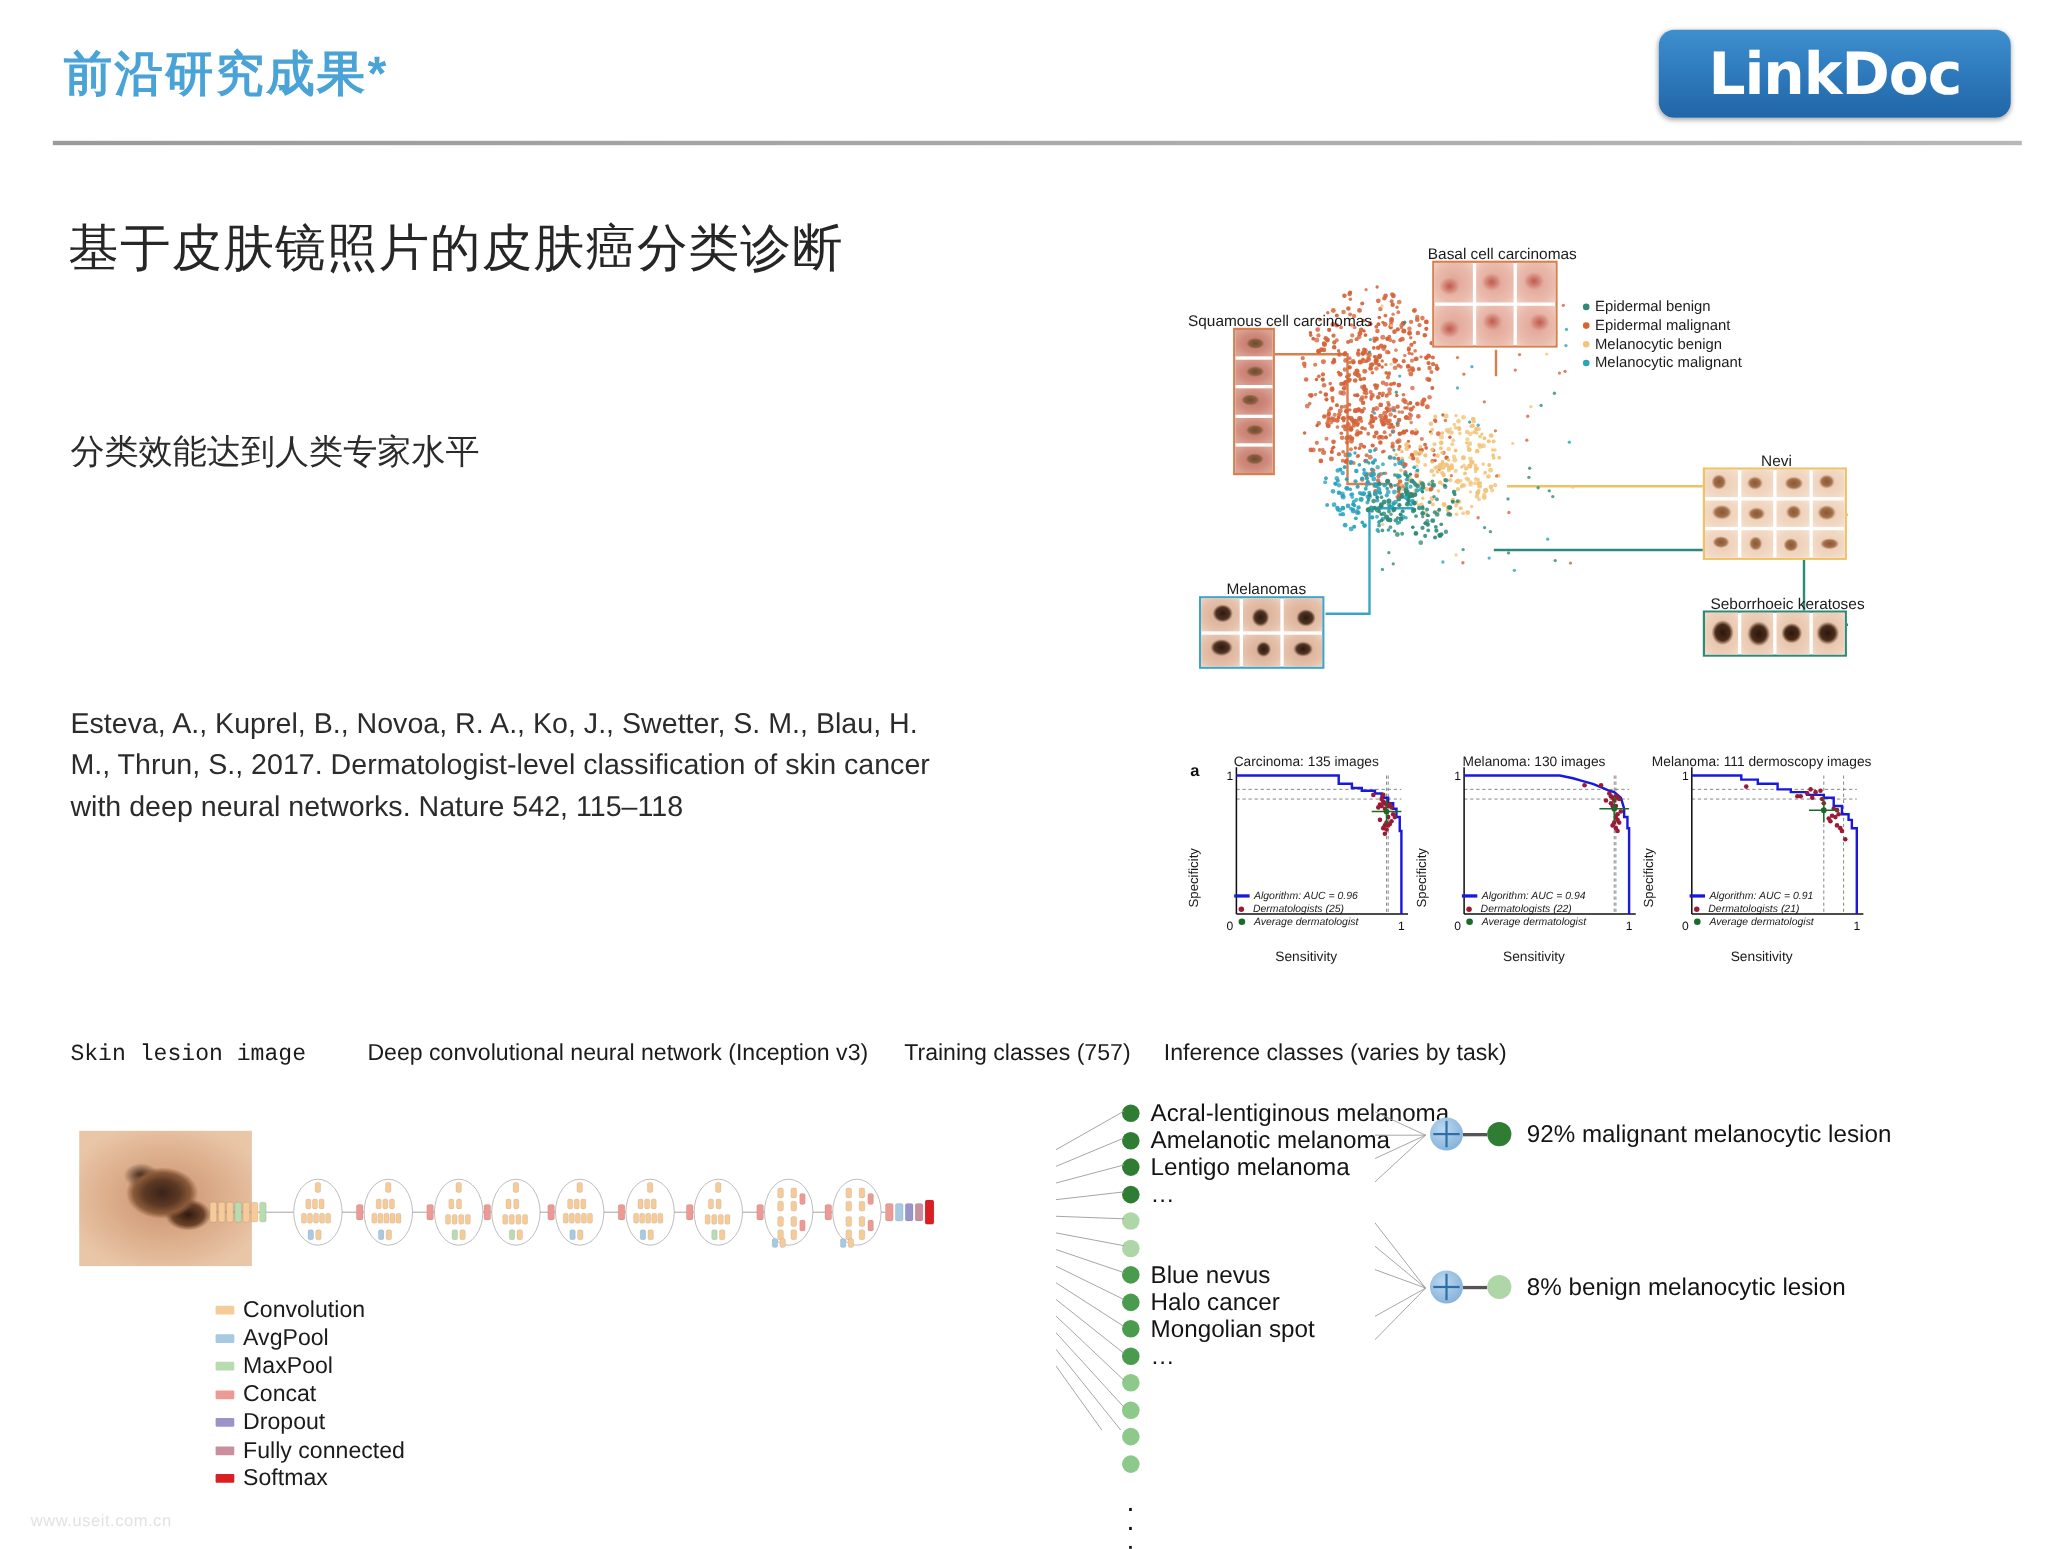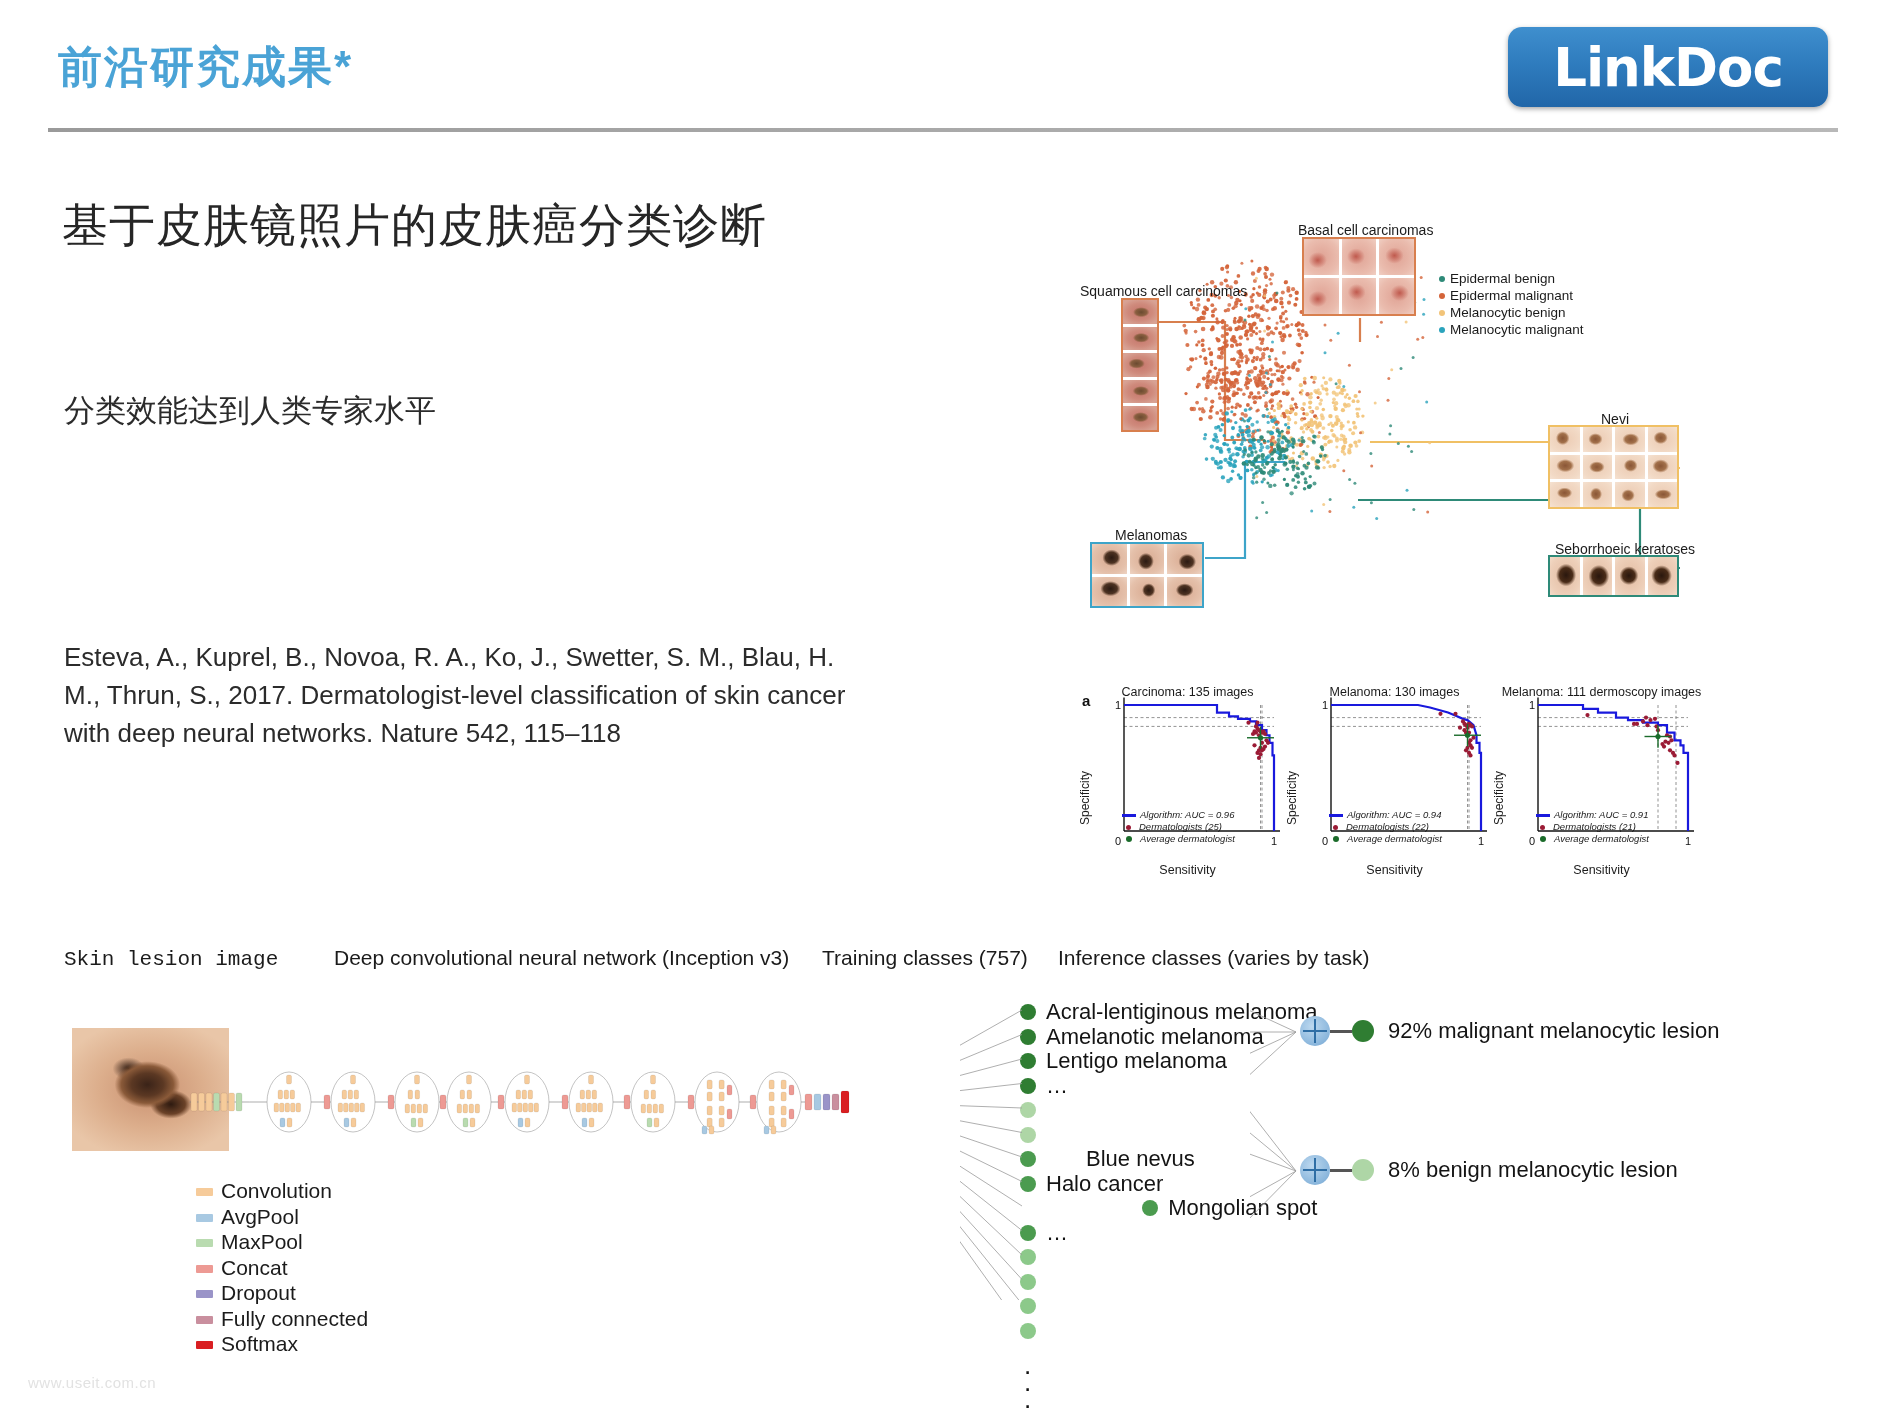--- a/index.html
+++ b/index.html
@@ -1619,29 +1619,29 @@
       <span class="clabel">…</span>
     </div>
     <div class="classrow" style="height: 24.5px;">
       <span class="cdot" style="background: rgb(174, 214, 166);"></span>
       <span class="clabel"></span>
     </div>
     <div class="classrow" style="height: 24.5px;">
       <span class="cdot" style="background: rgb(174, 214, 166);"></span>
       <span class="clabel"></span>
     </div>
-    <div class="classrow" style="height: 24.5px; gap: 40px;">
+    <div class="classrow" style="height: 24.5px;">
       <span class="cdot" style="background: rgb(75, 155, 79);"></span>
       <span class="clabel">Blue nevus</span>
     </div>
     <div class="classrow" style="height: 24.5px;">
       <span class="cdot" style="background: rgb(75, 155, 79);"></span>
       <span class="clabel">Halo cancer</span>
     </div>
-    <div class="classrow" style="height: 24.5px; justify-content: flex-end;">
+    <div class="classrow" style="height: 24.5px;">
       <span class="cdot" style="background: rgb(75, 155, 79);"></span>
       <span class="clabel">Mongolian spot</span>
     </div>
     <div class="classrow" style="height: 24.5px;">
       <span class="cdot" style="background: rgb(75, 155, 79);"></span>
       <span class="clabel">…</span>
     </div>
     <div class="classrow" style="height: 24.5px;">
       <span class="cdot" style="background: rgb(140, 201, 138);"></span>
       <span class="clabel"></span>

